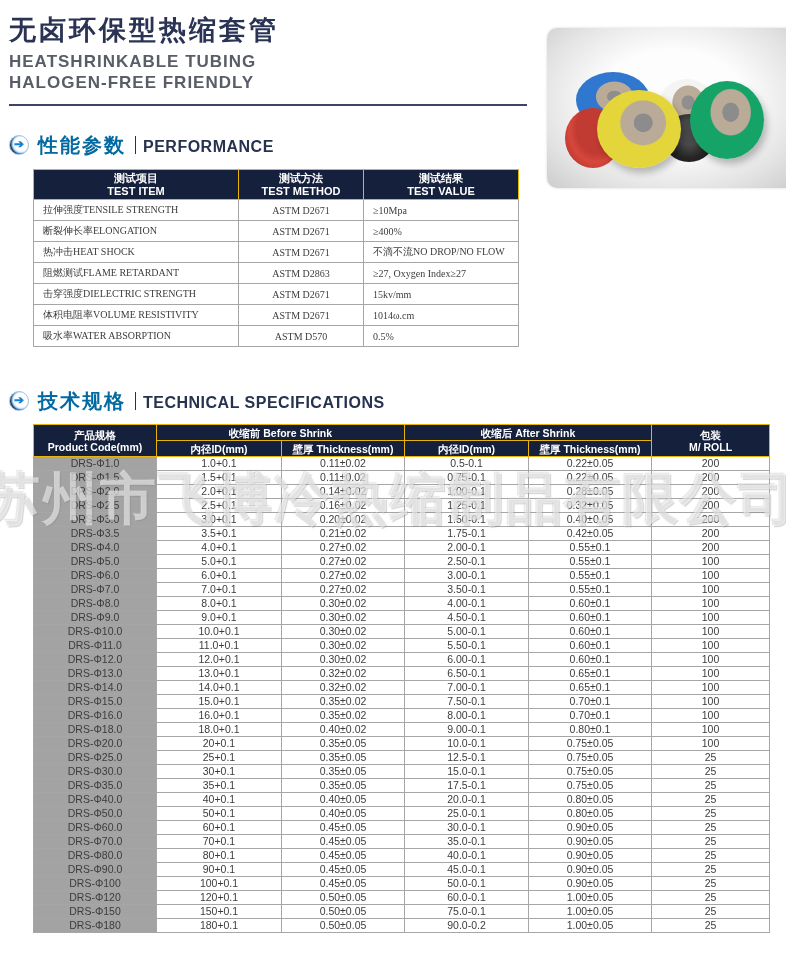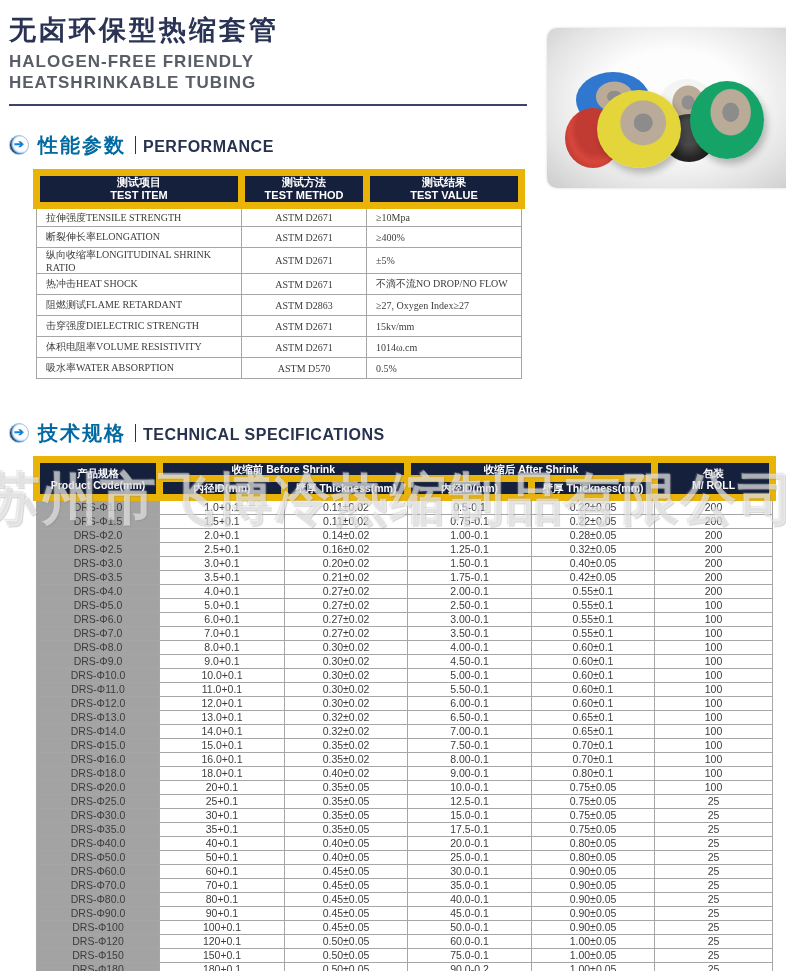--- a/index.html
+++ b/index.html
@@ -18,21 +18,21 @@
   .sec-icon { position:relative; width:20px; height:20px; border-radius:50%; margin-right:9px; flex:0 0 auto;
       background:radial-gradient(circle at 62% 45%, #ffffff 0 46%, #d9ecfa 54%, #8fc0e8 60%, #1d3a6c 70%, #16305e 100%);
       border:1px solid #9cc3e0; }
   .sec-icon:after { content:"➔"; position:absolute; left:4px; top:1px; font-size:12px; font-weight:bold; color:#0d84d8; }
   .sec-cn { font-size:20px; font-weight:bold; color:#0369a1; letter-spacing:2px; }
   .sec-sep { width:1px; height:18px; background:#27324f; margin:0 7px 0 9px; }
   .sec-en { font-size:16px; font-weight:bold; color:#27324f; letter-spacing:0.5px; padding-top:4px; }
 
   
   table { border-collapse:collapse; table-layout:fixed; }
-  th { background:#15203d; color:#ffffff; font-weight:bold; border:7px solid #eab308; vertical-align:middle; text-align:center; }
+  th { background:#15203d; color:#ffffff; font-weight:bold; border:1px solid #eab308; vertical-align:middle; text-align:center; }
   td { background:#ffffff; color:#3c3c3c; border:1px solid #a6a6a6; text-align:center; vertical-align:middle; }
 
   .perf-table { width:485px; margin:12px 0 0 33px; }
   .perf-table th { font-size:11px; height:30px; line-height:13px; }
   .perf-table td { font-size:10px; height:21px; padding:0 2px;font-family:Liberation Serif, serif; }
   .perf-table td.l { text-align:left; padding-left:9px; }
   .perf-table td.c { text-align:center; }
 
   .spec-table { width:736px; margin:11px 0 0 33px;padding-left:20px; }
   .spec-table th { font-size:10.5px; height:16px; line-height:12px; }
@@ -69,22 +69,22 @@
   .sec2 { margin-top:42px; }
 </style>
 </head>
 <body>
 
 <div class="page">
 
   <div class="header">
     <div class="title-cn">无卤环保型热缩套管</div>
     <div class="title-en">
+      <div>HEATSHRINKABLE TUBING</div>
       <div>HALOGEN-FREE FRIENDLY</div>
-      <div>HEATSHRINKABLE TUBING</div>
     </div>
   </div>
   <div class="header-rule"></div>
 
   <div class="photo-card">
     <div class="roll roll-blue"></div>
     <div class="roll roll-red"></div>
     <div class="roll roll-white"></div>
     <div class="roll roll-black"></div>
     <div class="roll roll-yellow"></div>
@@ -123,25 +123,20 @@
     <tbody>
         <tr>
           <td class="l">拉伸强度TENSILE STRENGTH</td>
           <td class="c">ASTM D2671</td>
           <td class="l">≥10Mpa</td>
         </tr>
         <tr>
           <td class="l">断裂伸长率ELONGATION</td>
           <td class="c">ASTM D2671</td>
           <td class="l">≥400%</td>
-        </tr>
-        <tr>
-          <td class="l">纵向收缩率LONGITUDINAL SHRINK RATIO</td>
-          <td class="c">ASTM D2671</td>
-          <td class="l">±5%</td>
         </tr>
         <tr>
           <td class="l">热冲击HEAT SHOCK</td>
           <td class="c">ASTM D2671</td>
           <td class="l">不滴不流NO DROP/NO FLOW</td>
         </tr>
         <tr>
           <td class="l">阻燃测试FLAME RETARDANT</td>
           <td class="c">ASTM D2863</td>
           <td class="l">≥27, Oxygen Index≥27</td>

